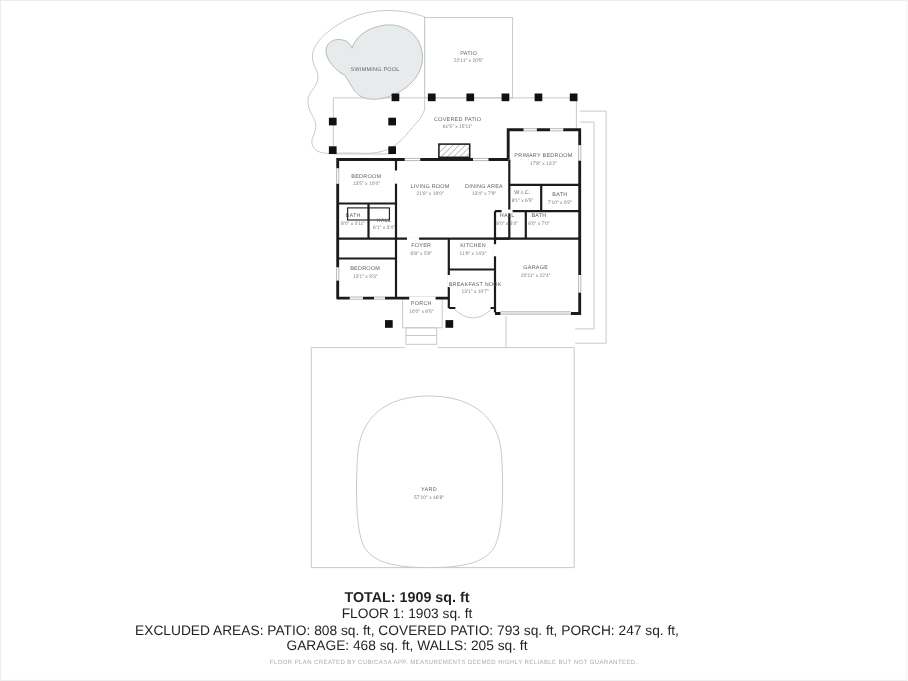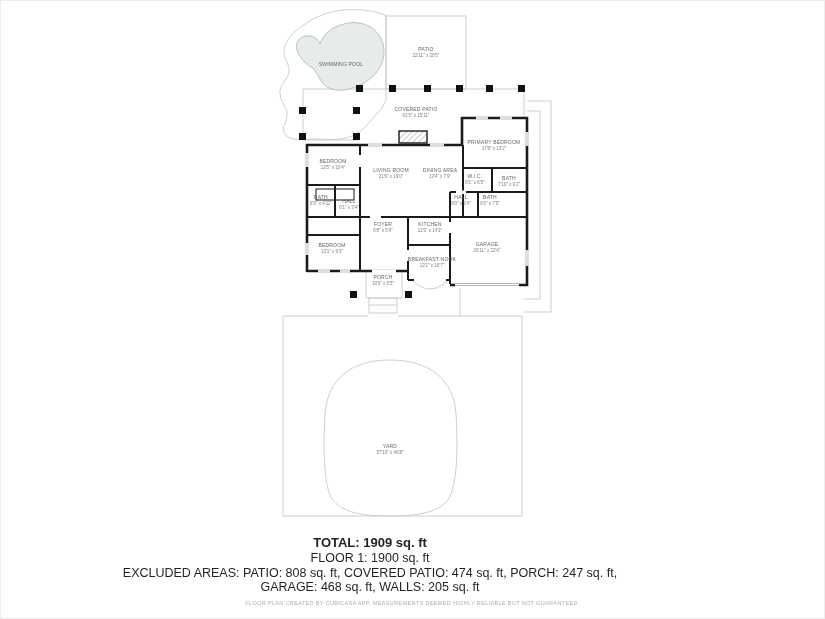--- a/index.html
+++ b/index.html
@@ -229,19 +229,19 @@
         <div class="rdims">20'11" x 22'4"</div>
       </div>
     <div class="rlabel" style="left:390px;top:449px">
         <div class="rname">YARD</div>
         <div class="rdims">57'10" x 46'8"</div>
       </div>
   </div>
 
   <div class="summary">
     <div class="total">TOTAL: 1909 sq. ft</div>
-    <div class="floor">FLOOR 1: 1900 sq. ft</div>
-    <div class="excl">EXCLUDED AREAS: PATIO: 808 sq. ft, COVERED PATIO: 474 sq. ft, PORCH: 247 sq. ft,</div>
+    <div class="floor">FLOOR 1: 1903 sq. ft</div>
+    <div class="excl">EXCLUDED AREAS: PATIO: 808 sq. ft, COVERED PATIO: 793 sq. ft, PORCH: 247 sq. ft,</div>
     <div class="excl">GARAGE: 468 sq. ft, WALLS: 205 sq. ft</div>
   </div>
 
   <div class="disclaimer">FLOOR PLAN CREATED BY CUBICASA APP. MEASUREMENTS DEEMED HIGHLY RELIABLE BUT NOT GUARANTEED.</div>
 </div>
 
 </body></html>

